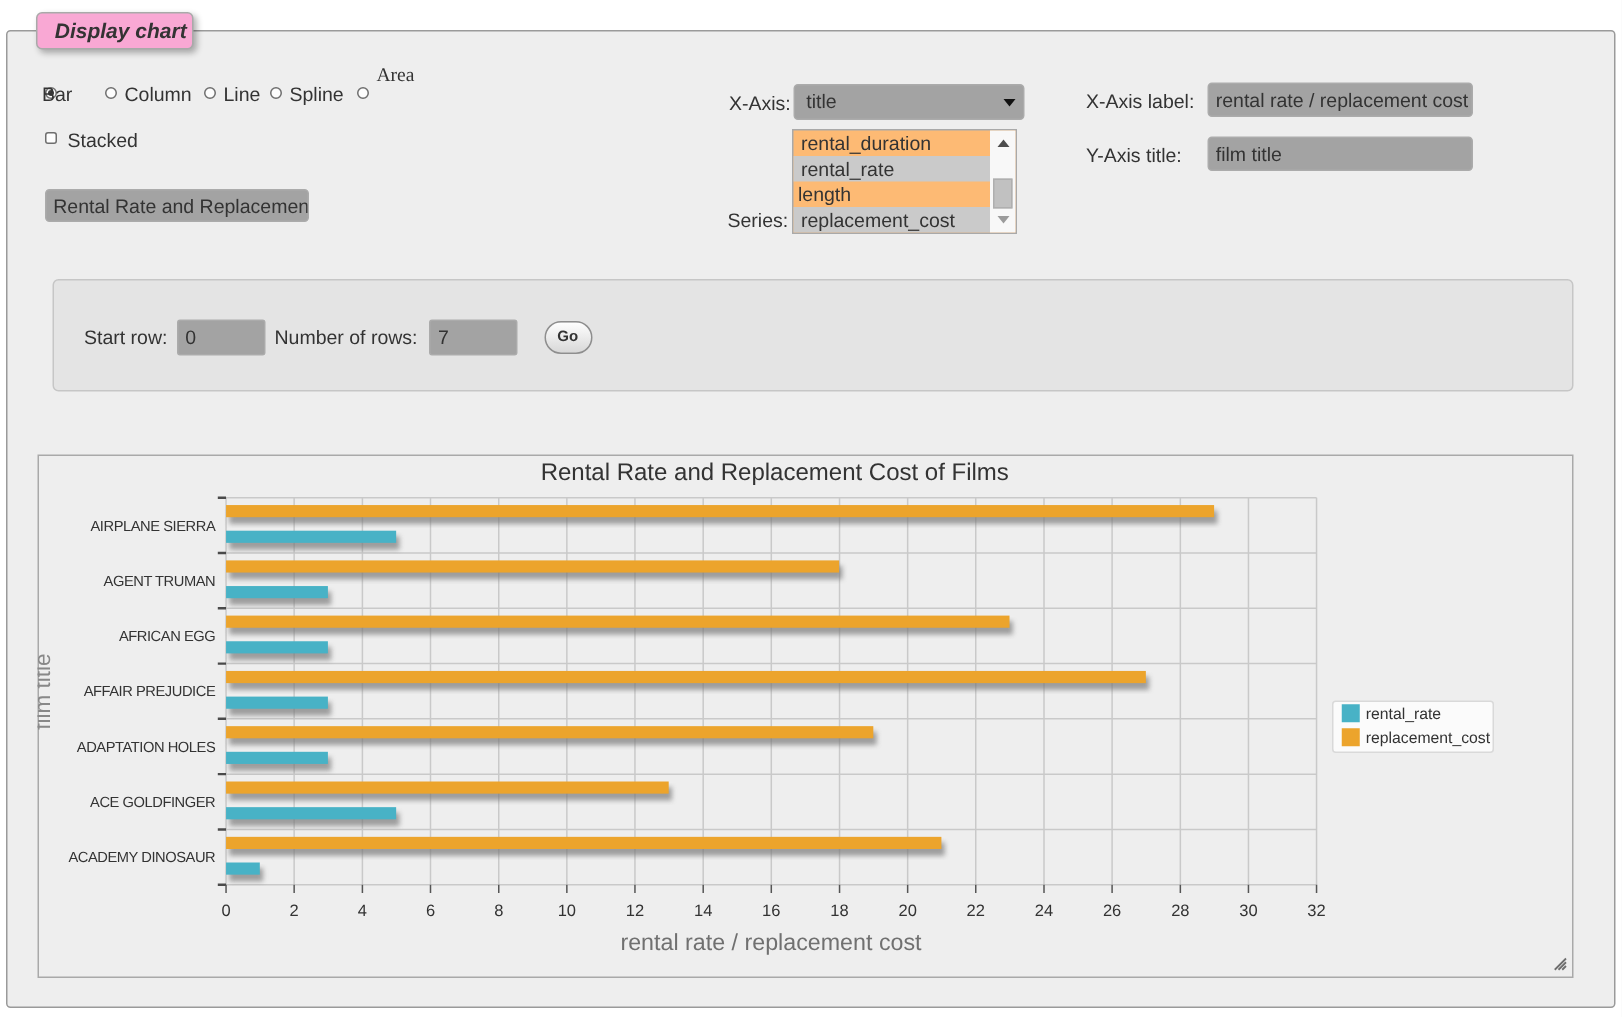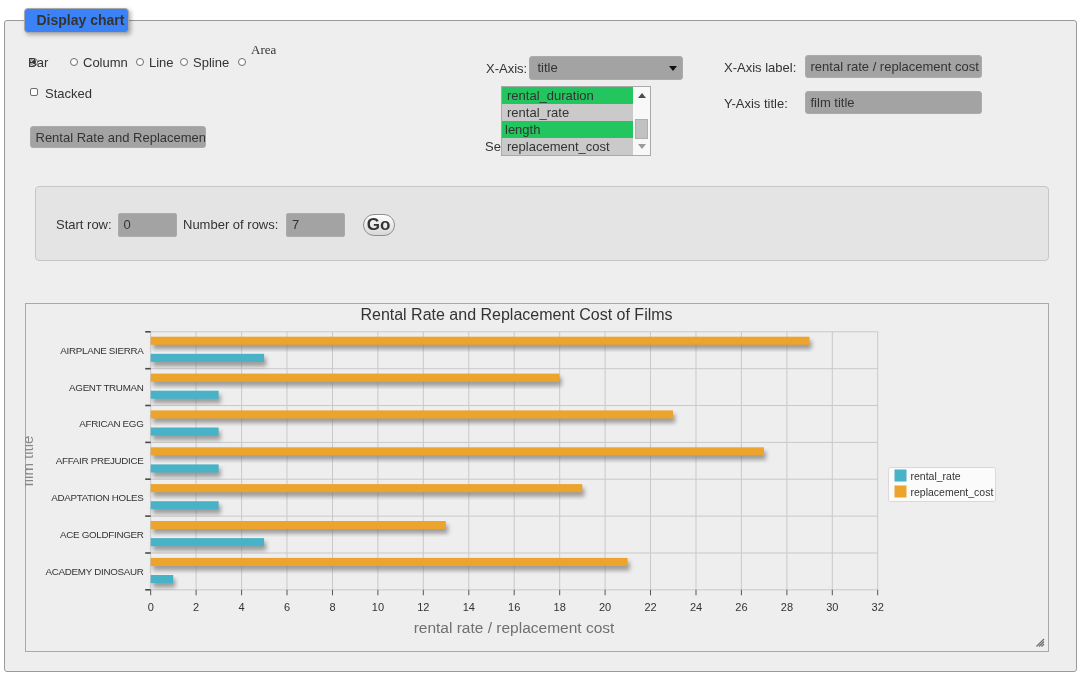--- a/index.html
+++ b/index.html
@@ -7,21 +7,21 @@
 .inp { position:absolute; background:#a3a3a3; border:1px solid #ABABAB; border-radius:3px; color:#333; font-size:13px; line-height:21px; padding-left:5px; white-space:nowrap; overflow:hidden; }
 .lbl { position:absolute; font-size:13px; color:#333; white-space:nowrap; }
 .radio { position:absolute; width:8px; height:8px; border:1px solid #6E6E6E; border-radius:50%; background:#FDFDFD; }
 .radio.sel::after { content:""; position:absolute; left:1px; top:1px; width:4px; height:4px; border-radius:50%; background:#3B3B3B; }
 </style></head>
 <body>
 <div id="stage">
 
   <div class="abs" style="left:4px;top:20px;width:1073px;height:652px;background:#EEEEEE;border:1px solid #9A9A9A;border-radius:3px;"></div>
 
-  <div class="abs" style="left:23.5px;top:7.5px;width:105px;height:25px;background:#3b82f6;border:1px solid #A9A9A9;border-radius:4px;box-shadow:2px 2px 4px rgba(0,0,0,0.3);line-height:23px;padding-left:12px;font-weight:bold;font-size:14px;color:#333;">Display chart</div>
+  <div class="abs" style="left:23.5px;top:7.5px;width:105px;height:25px;background:#f9a8d4;border:1px solid #A9A9A9;border-radius:4px;box-shadow:2px 2px 4px rgba(0,0,0,0.3);line-height:23px;padding-left:12px;font-weight:bold;font-size:14px;color:#333;font-style:italic;">Display chart</div>
 
   <div class="radio sel" style="left:30px;top:57.5px;"></div>
     <div class="lbl" style="left:28px;top:54.5px;">Bar</div>
   <div class="radio" style="left:70px;top:57.5px;"></div>
     <div class="lbl" style="left:83px;top:54.5px;">Column</div>
   <div class="radio" style="left:136px;top:57.5px;"></div>
     <div class="lbl" style="left:149px;top:54.5px;">Line</div>
   <div class="radio" style="left:180px;top:57.5px;"></div>
     <div class="lbl" style="left:193px;top:54.5px;">Spline</div>
   <div class="radio" style="left:238px;top:57.5px;"></div>
@@ -30,42 +30,42 @@
   <div class="abs" style="left:30px;top:88px;width:8px;height:8px;border:1px solid #6E6E6E;border-radius:2px;background:#FDFDFD;"></div>
   <div class="lbl" style="left:45px;top:86px;">Stacked</div>
 
   <div class="inp" style="left:29.5px;top:125.5px;width:176.5px;height:22px;">Rental Rate and Replacement Cost of Films</div>
 
   <div class="lbl" style="left:486px;top:61px;">X-Axis:</div>
   <div class="inp" style="left:528.5px;top:56px;width:154px;height:24px;border-radius:3px;line-height:22px;padding-left:8px;">title</div>
   <div class="abs" style="left:669px;top:65.5px;width:0;height:0;border-left:4.5px solid transparent;border-right:4.5px solid transparent;border-top:5.5px solid #111;"></div>
 
   <div class="lbl" style="left:485px;top:139px;">Series:</div>
-  <div class="abs" style="left:501px;top:85.5px;width:150px;height:70px;background:#22c55e;border:1px solid #A9A9A9;">
+  <div class="abs" style="left:528px;top:85.5px;width:150px;height:70px;background:#fdba74;border:1px solid #A9A9A9;">
      <div class="abs" style="left:0;top:0;width:131px;height:17px;line-height:17px;padding-left:5px;">rental_duration</div>
      <div class="abs" style="left:0;top:17px;width:131px;height:17px;line-height:17px;padding-left:5px;background:#CACACA;">rental_rate</div>
      <div class="abs" style="left:0;top:34px;width:131px;height:17px;line-height:17px;padding-left:3px;">length</div>
      <div class="abs" style="left:0;top:51px;width:131px;height:17px;line-height:17px;padding-left:5px;background:#CACACA;">replacement_cost</div>
      <div class="abs" style="left:131px;top:0;width:17px;height:68px;background:#F8F8F8;"></div>
      <div class="abs" style="left:135.5px;top:6px;width:0;height:0;border-left:4px solid transparent;border-right:4px solid transparent;border-bottom:5px solid #4D4D4D;"></div>
      <div class="abs" style="left:133px;top:32px;width:13px;height:20px;background:#C1C1C1;border:1px solid #AFAFAF;"></div>
      <div class="abs" style="left:135.5px;top:57px;width:0;height:0;border-left:4px solid transparent;border-right:4px solid transparent;border-top:5px solid #9B9B9B;"></div>
   </div>
 
   <div class="lbl" style="left:724px;top:60px;">X-Axis label:</div>
   <div class="inp" style="left:804.5px;top:54.5px;width:177px;height:23.5px;line-height:21.5px;">rental rate / replacement cost</div>
   <div class="lbl" style="left:724px;top:95.5px;">Y-Axis title:</div>
   <div class="inp" style="left:804.5px;top:90.5px;width:177px;height:23.5px;line-height:21.5px;">film title</div>
 
   <div class="abs" style="left:34.5px;top:185.5px;width:1014px;height:75px;background:#E4E4E4;border:1px solid #C6C6C6;border-radius:4px;"></div>
   <div class="lbl" style="left:56px;top:217px;">Start row:</div>
   <div class="inp" style="left:117.5px;top:212.5px;width:59px;height:24px;border-radius:2px;line-height:22px;">0</div>
   <div class="lbl" style="left:183px;top:217px;">Number of rows:</div>
   <div class="inp" style="left:286px;top:212.5px;width:59px;height:24px;border-radius:2px;line-height:22px;">7</div>
-  <div class="abs" style="left:362.5px;top:213.5px;width:32px;height:22px;border:1px solid #8E8E8E;border-radius:11px;background:linear-gradient(#FEFEFE,#D8D8D8);text-align:center;line-height:20px;font-weight:bold;font-size:17px;color:#333;">Go</div>
+  <div class="abs" style="left:362.5px;top:213.5px;width:32px;height:22px;border:1px solid #8E8E8E;border-radius:11px;background:linear-gradient(#FEFEFE,#D8D8D8);text-align:center;line-height:20px;font-weight:bold;font-size:10px;color:#333;">Go</div>
 
   <div class="abs" style="left:24.5px;top:303px;width:1024px;height:348.5px;background:#EEEEEE;border:1px solid #A9A9A9;"></div>
   <svg width="1024" height="348" viewBox="24.5 303 1024 348" style="position:absolute;left:24.5px;top:303px;">
 <defs>
         <filter id="bsh" x="-30%" y="-30%" width="160%" height="160%">
           <feGaussianBlur stdDeviation="1.9"></feGaussianBlur>
         </filter>
       </defs>
 <line x1="150.2" y1="331.8" x2="150.2" y2="589.8" stroke="#C9C9C9" stroke-width="1"></line>
 <line x1="195.6" y1="331.8" x2="195.6" y2="589.8" stroke="#C9C9C9" stroke-width="1"></line>

